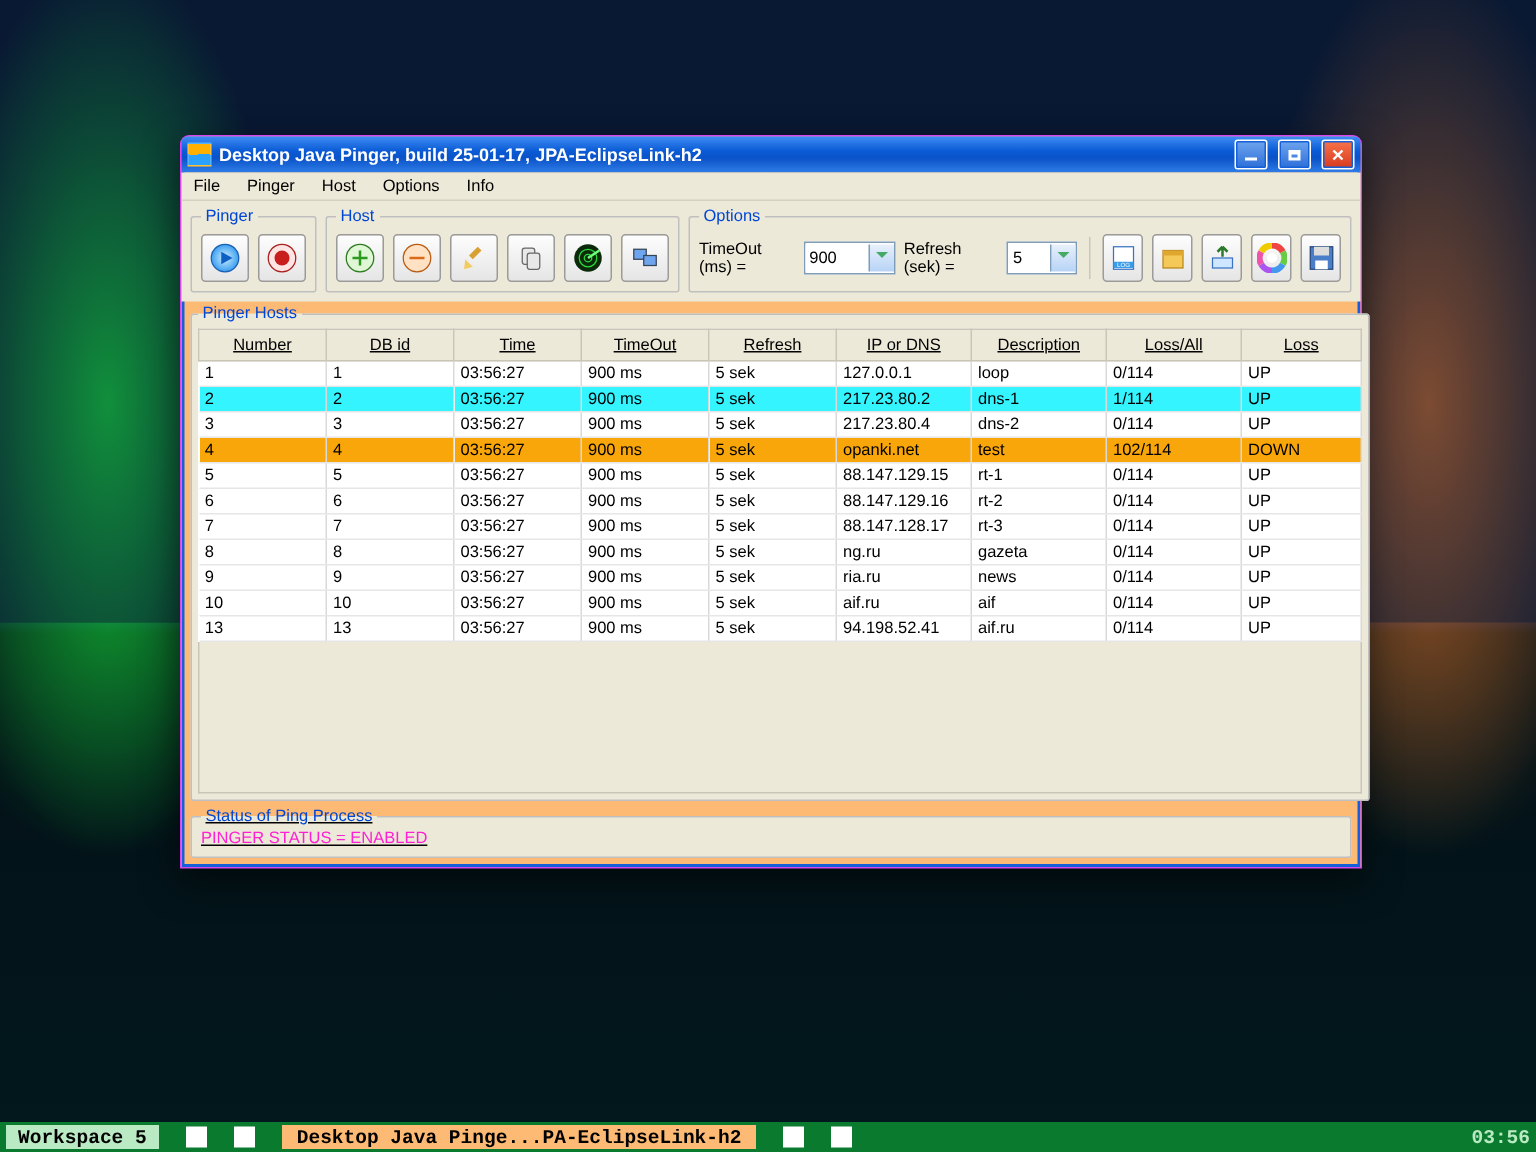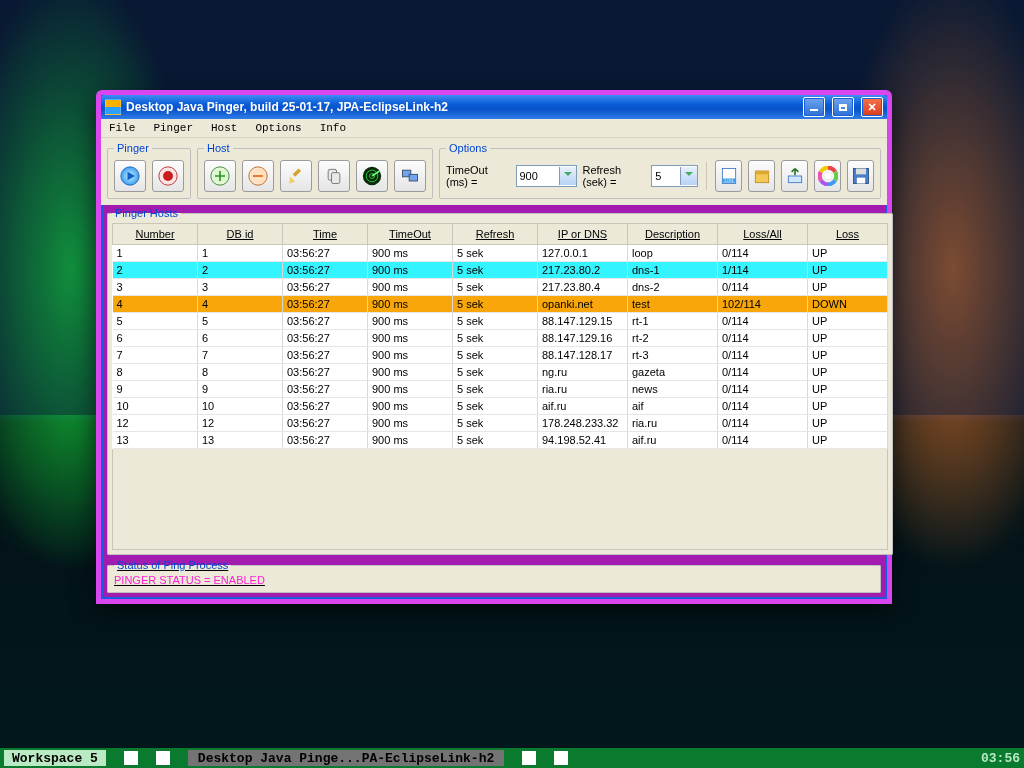--- a/index.html
+++ b/index.html
@@ -7,30 +7,30 @@
   .desktop{position:absolute;inset:0;background:
     radial-gradient(ellipse 200px 500px at 7% 35%,rgba(40,255,80,.5),transparent 60%),
     radial-gradient(ellipse 200px 500px at 93% 35%,rgba(255,140,60,.45),transparent 60%),
     linear-gradient(#0a1830 0%,#0a1830 54%,#041015 55%,#04181c 100%);
     filter:saturate(1.1);}
   .reflect{position:absolute;left:0;right:0;top:54%;bottom:0;background:
     radial-gradient(ellipse 200px 260px at 7% 0%,rgba(40,255,80,.3),transparent 60%),
     radial-gradient(ellipse 200px 260px at 93% 0%,rgba(255,140,60,.25),transparent 60%);
     transform:scaleY(1);}
   
-  .win{position:absolute;left:96px;top:90px;width:786px;background:#a21caf;border:5px solid #d946ef;border-radius:6px 6px 0 0;box-shadow:0 0 0 2px #1560d8 inset,0 8px 24px rgba(0,0,0,.55);}
+  .win{position:absolute;left:120px;top:90px;width:786px;background:#fdba74;border:1px solid #d946ef;border-radius:6px 6px 0 0;box-shadow:0 0 0 2px #1560d8 inset,0 8px 24px rgba(0,0,0,.55);}
   .titlebar{height:24px;background:linear-gradient(#3f8cf3,#0a5bd6 40%,#0a52c8 60%,#2f7de8);border-radius:4px 4px 0 0;display:flex;align-items:center;color:#fff;font-weight:bold;font-size:12px;padding:0 4px;gap:5px;}
   .titlebar .app-ico{width:14px;height:14px;background:conic-gradient(#ffb000 0 25%,#2aa0ff 0 75%,#ffb000 0);border:1px solid #fff3;}
   .titlebar .spacer{flex:1;}
   .wbtn{width:20px;height:18px;border:1px solid #fff;border-radius:2px;display:flex;align-items:center;justify-content:center;font-weight:bold;font-family:Arial;font-size:11px;margin-left:2px;box-shadow:inset 0 0 0 1px #1560d8;}
   .wmin,.wmax{background:linear-gradient(#6fa5ee,#2d6fd8);color:#fff;}
   .wclose{background:linear-gradient(#f6744b,#d83a1f);color:#fff;}
   .wmin::before{content:"";width:8px;height:2px;background:#fff;margin-top:6px;}
   .wmax::before{content:"";width:8px;height:7px;border:2px solid #fff;border-top-width:3px;box-sizing:border-box;}
-  .menubar{background:#ece9d8;padding:2px 6px;display:flex;gap:14px;border-bottom:1px solid #d6d2c2;font-family:Liberation Mono, monospace;}
+  .menubar{background:#ece9d8;padding:2px 6px;display:flex;gap:14px;border-bottom:1px solid #d6d2c2;}
   .menubar span{padding:1px 2px;cursor:default;}
   
   .toolrow{display:flex;gap:6px;padding:4px 6px 6px 6px;align-items:flex-start;background:#ece9d8;}
   fieldset{border:1px solid #bfbfbf;border-radius:2px;margin:0;padding:6px 6px 6px 6px;background:#ece9d8;}
   legend{color:#0046d5;font-size:11px;padding:0 3px;}
   .grp{display:flex;gap:6px;align-items:center;}
   .tbtn{width:30px;height:30px;border:1px solid #9b9b9b;border-radius:3px;background:linear-gradient(#fdfdfd,#e5e5e5);display:flex;align-items:center;justify-content:center;cursor:pointer;}
   .tbtn svg{width:20px;height:20px;}
   .optlabel{font-size:11px;}
   .combo{display:inline-flex;border:1px solid #7f9db9;background:#fff;height:20px;align-items:center;}
@@ -49,21 +49,21 @@
   tbody tr.sel-cyan td{background:#34f4ff;}
   tbody tr.sel-amber td{background:#f8a60a;}
   .tblpad{height:100px;background:#ece9d8;border:1px solid #c9c6b9;border-top:none;}
   
   .statusfs{margin:2px 6px 6px 6px;padding:3px 6px 6px 6px;text-decoration:underline;}
   .status-line{color:#ff1fd4;font-size:11px;}
   
   .taskbar{position:absolute;left:0;right:0;bottom:0;height:20px;background:#0a7a2e;color:#000;font-family:"Courier New",monospace;font-size:13px;font-weight:bold;display:flex;align-items:center;gap:18px;padding:0 4px;}
   .wsbtn{background:#b9eac3;padding:0 8px;height:16px;display:flex;align-items:center;}
   .tsep{width:14px;height:14px;background:#fff;}
-  .tasklabel{background:#737373;padding:0 10px;height:16px;display:flex;align-items:center;}
+  .tasklabel{background:#fdba74;padding:0 10px;height:16px;display:flex;align-items:center;}
   .clock{margin-left:auto;color:#b9eac3;}
 </style>
 </head>
 <body>
 
 <div class="desktop">
   <div class="reflect"></div>
 </div>
 
 <div class="win">
@@ -351,31 +351,20 @@
               <td>10</td>
               <td>03:56:27</td>
               <td>900 ms</td>
               <td>5 sek</td>
               <td>aif.ru</td>
               <td>aif</td>
               <td>0/114</td>
               <td>UP</td>
             </tr>
             <tr>
-              <td>12</td>
-              <td>12</td>
-              <td>03:56:27</td>
-              <td>900 ms</td>
-              <td>5 sek</td>
-              <td>178.248.233.32</td>
-              <td>ria.ru</td>
-              <td>0/114</td>
-              <td>UP</td>
-            </tr>
-            <tr>
               <td>13</td>
               <td>13</td>
               <td>03:56:27</td>
               <td>900 ms</td>
               <td>5 sek</td>
               <td>94.198.52.41</td>
               <td>aif.ru</td>
               <td>0/114</td>
               <td>UP</td>
             </tr>

